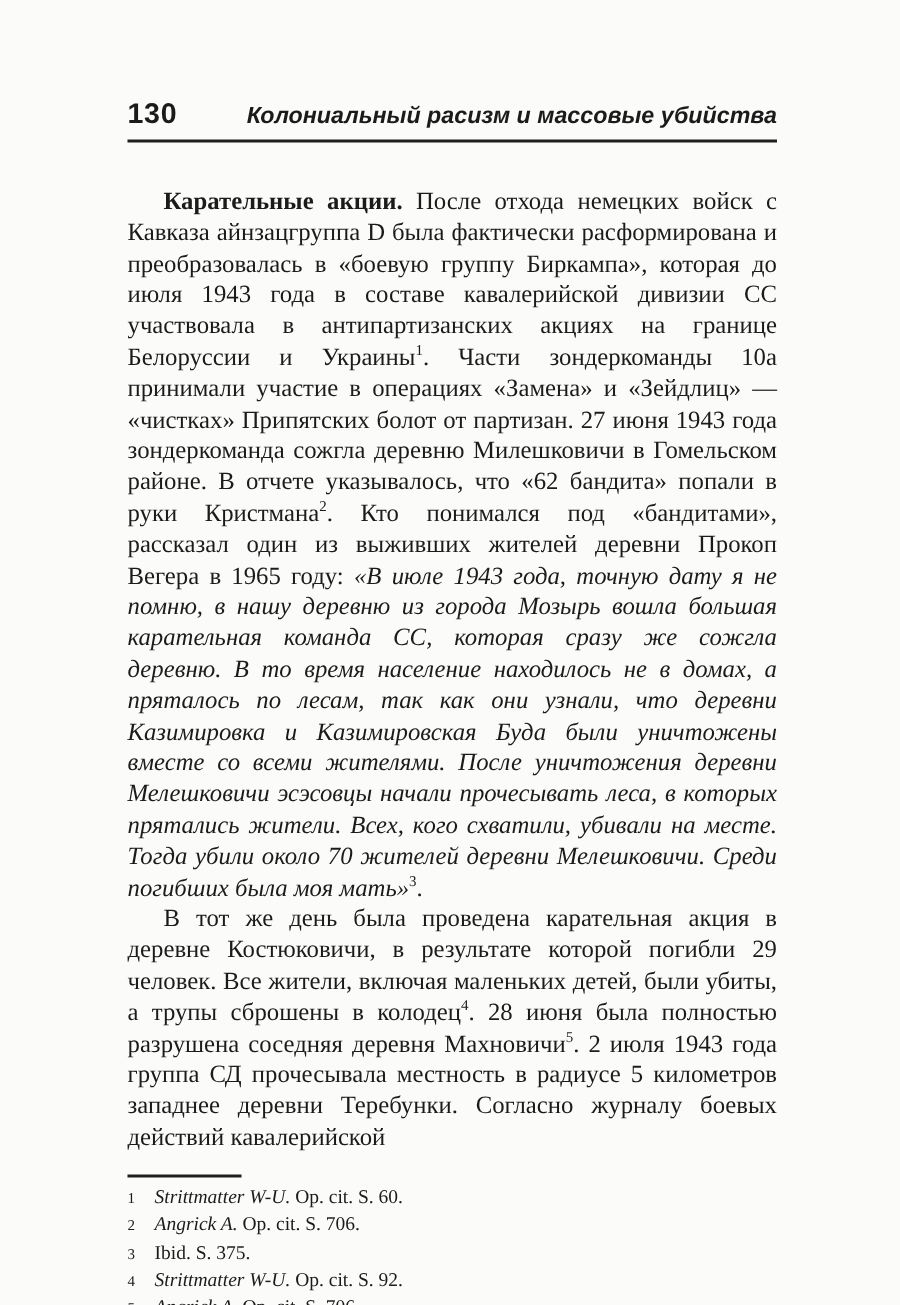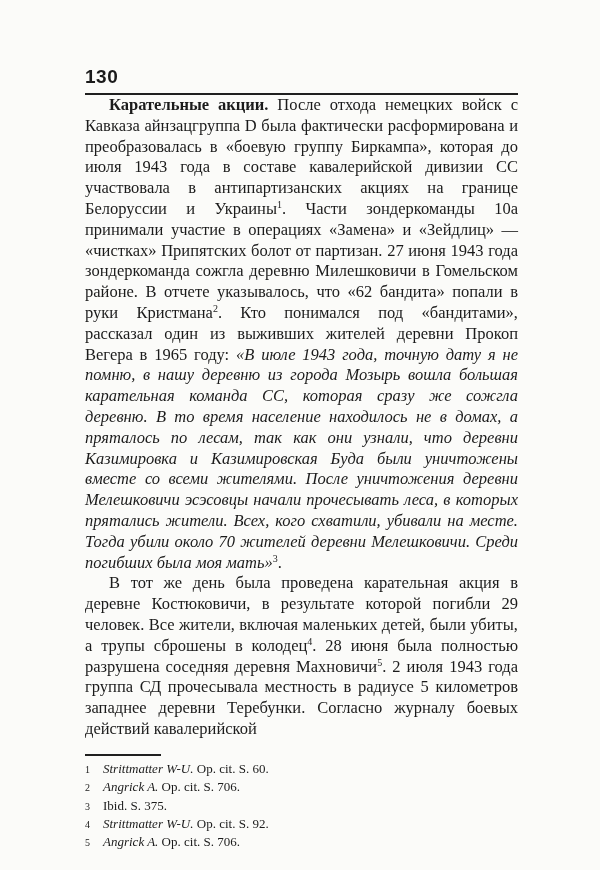--- a/index.html
+++ b/index.html
@@ -31,20 +31,21 @@
     letter-spacing: 0.5px;
   }
   .running-title {
     font-family: "Liberation Sans", sans-serif;
     font-weight: 700;
     font-style: italic;
     font-size: 15.5px;
   }
   
   .body-text {
+    margin-top: 29px;
     font-size: 16.5px;
     line-height: 20.8px;
     text-align: justify;
   }
   .para { margin: 0; text-indent: 24px; }
   .seg-normal { font-style: normal; font-weight: 400; }
   .seg-bold   { font-weight: 700; }
   .seg-italic { font-style: italic; }
   sup.seg-sup, sup.fn-num {
     font-size: 10px;
@@ -71,20 +72,21 @@
   }
   .fn-text { flex: 1; }
 </style>
 </head>
 <body>
 
 <div class="page">
 
   <div class="header">
     <span class="page-number">130</span>
+    <span class="running-title">Колониальный расизм и массовые убийства</span>
   </div>
 
   <div class="body-text">
       <p class="para"><span class="seg-bold">Карательные акции. </span><span class="seg-normal">После отхода немецких войск с Кавказа айнзацгруппа D была фактически расформирована и преобразовалась в «боевую группу Биркампа», которая до июля 1943 года в составе кавалерийской дивизии СС участвовала в антипартизанских акциях на границе Белоруссии и Украины</span><sup class="seg-sup">1</sup><span class="seg-normal">. Части зондеркоманды 10а принимали участие в операциях «Замена» и «Зейдлиц» — «чистках» Припятских болот от партизан. 27 июня 1943 года зондеркоманда сожгла деревню Милешковичи в Гомельском районе. В отчете указывалось, что «62 бандита» попали в руки Кристмана</span><sup class="seg-sup">2</sup><span class="seg-normal">. Кто понимался под «бандитами», рассказал один из выживших жителей деревни Прокоп Вегера в 1965 году: </span><span class="seg-italic">«В июле 1943 года, точную дату я не помню, в нашу деревню из города Мозырь вошла большая карательная команда СС, которая сразу же сожгла деревню. В то время население находилось не в домах, а пряталось по лесам, так как они узнали, что деревни Казимировка и Казимировская Буда были уничтожены вместе со всеми жителями. После уничтожения деревни Мелешковичи эсэсовцы начали прочесывать леса, в которых прятались жители. Всех, кого схватили, убивали на месте. Тогда убили около 70 жителей деревни Мелешковичи. Среди погибших была моя мать»</span><sup class="seg-sup">3</sup><span class="seg-normal">.</span></p>
       <p class="para"><span class="seg-normal">В тот же день была проведена карательная акция в деревне Костюковичи, в результате которой погибли 29 человек. Все жители, включая маленьких детей, были убиты, а трупы сброшены в колодец</span><sup class="seg-sup">4</sup><span class="seg-normal">. 28 июня была полностью разрушена соседняя деревня Махновичи</span><sup class="seg-sup">5</sup><span class="seg-normal">. 2 июля 1943 года группа СД прочесывала местность в радиусе 5 километров западнее деревни Теребунки. Согласно журналу боевых действий кавалерийской</span></p>
     </div>
 
   <div class="footnotes">
     <div class="footnote-separator"></div>
     <div>

